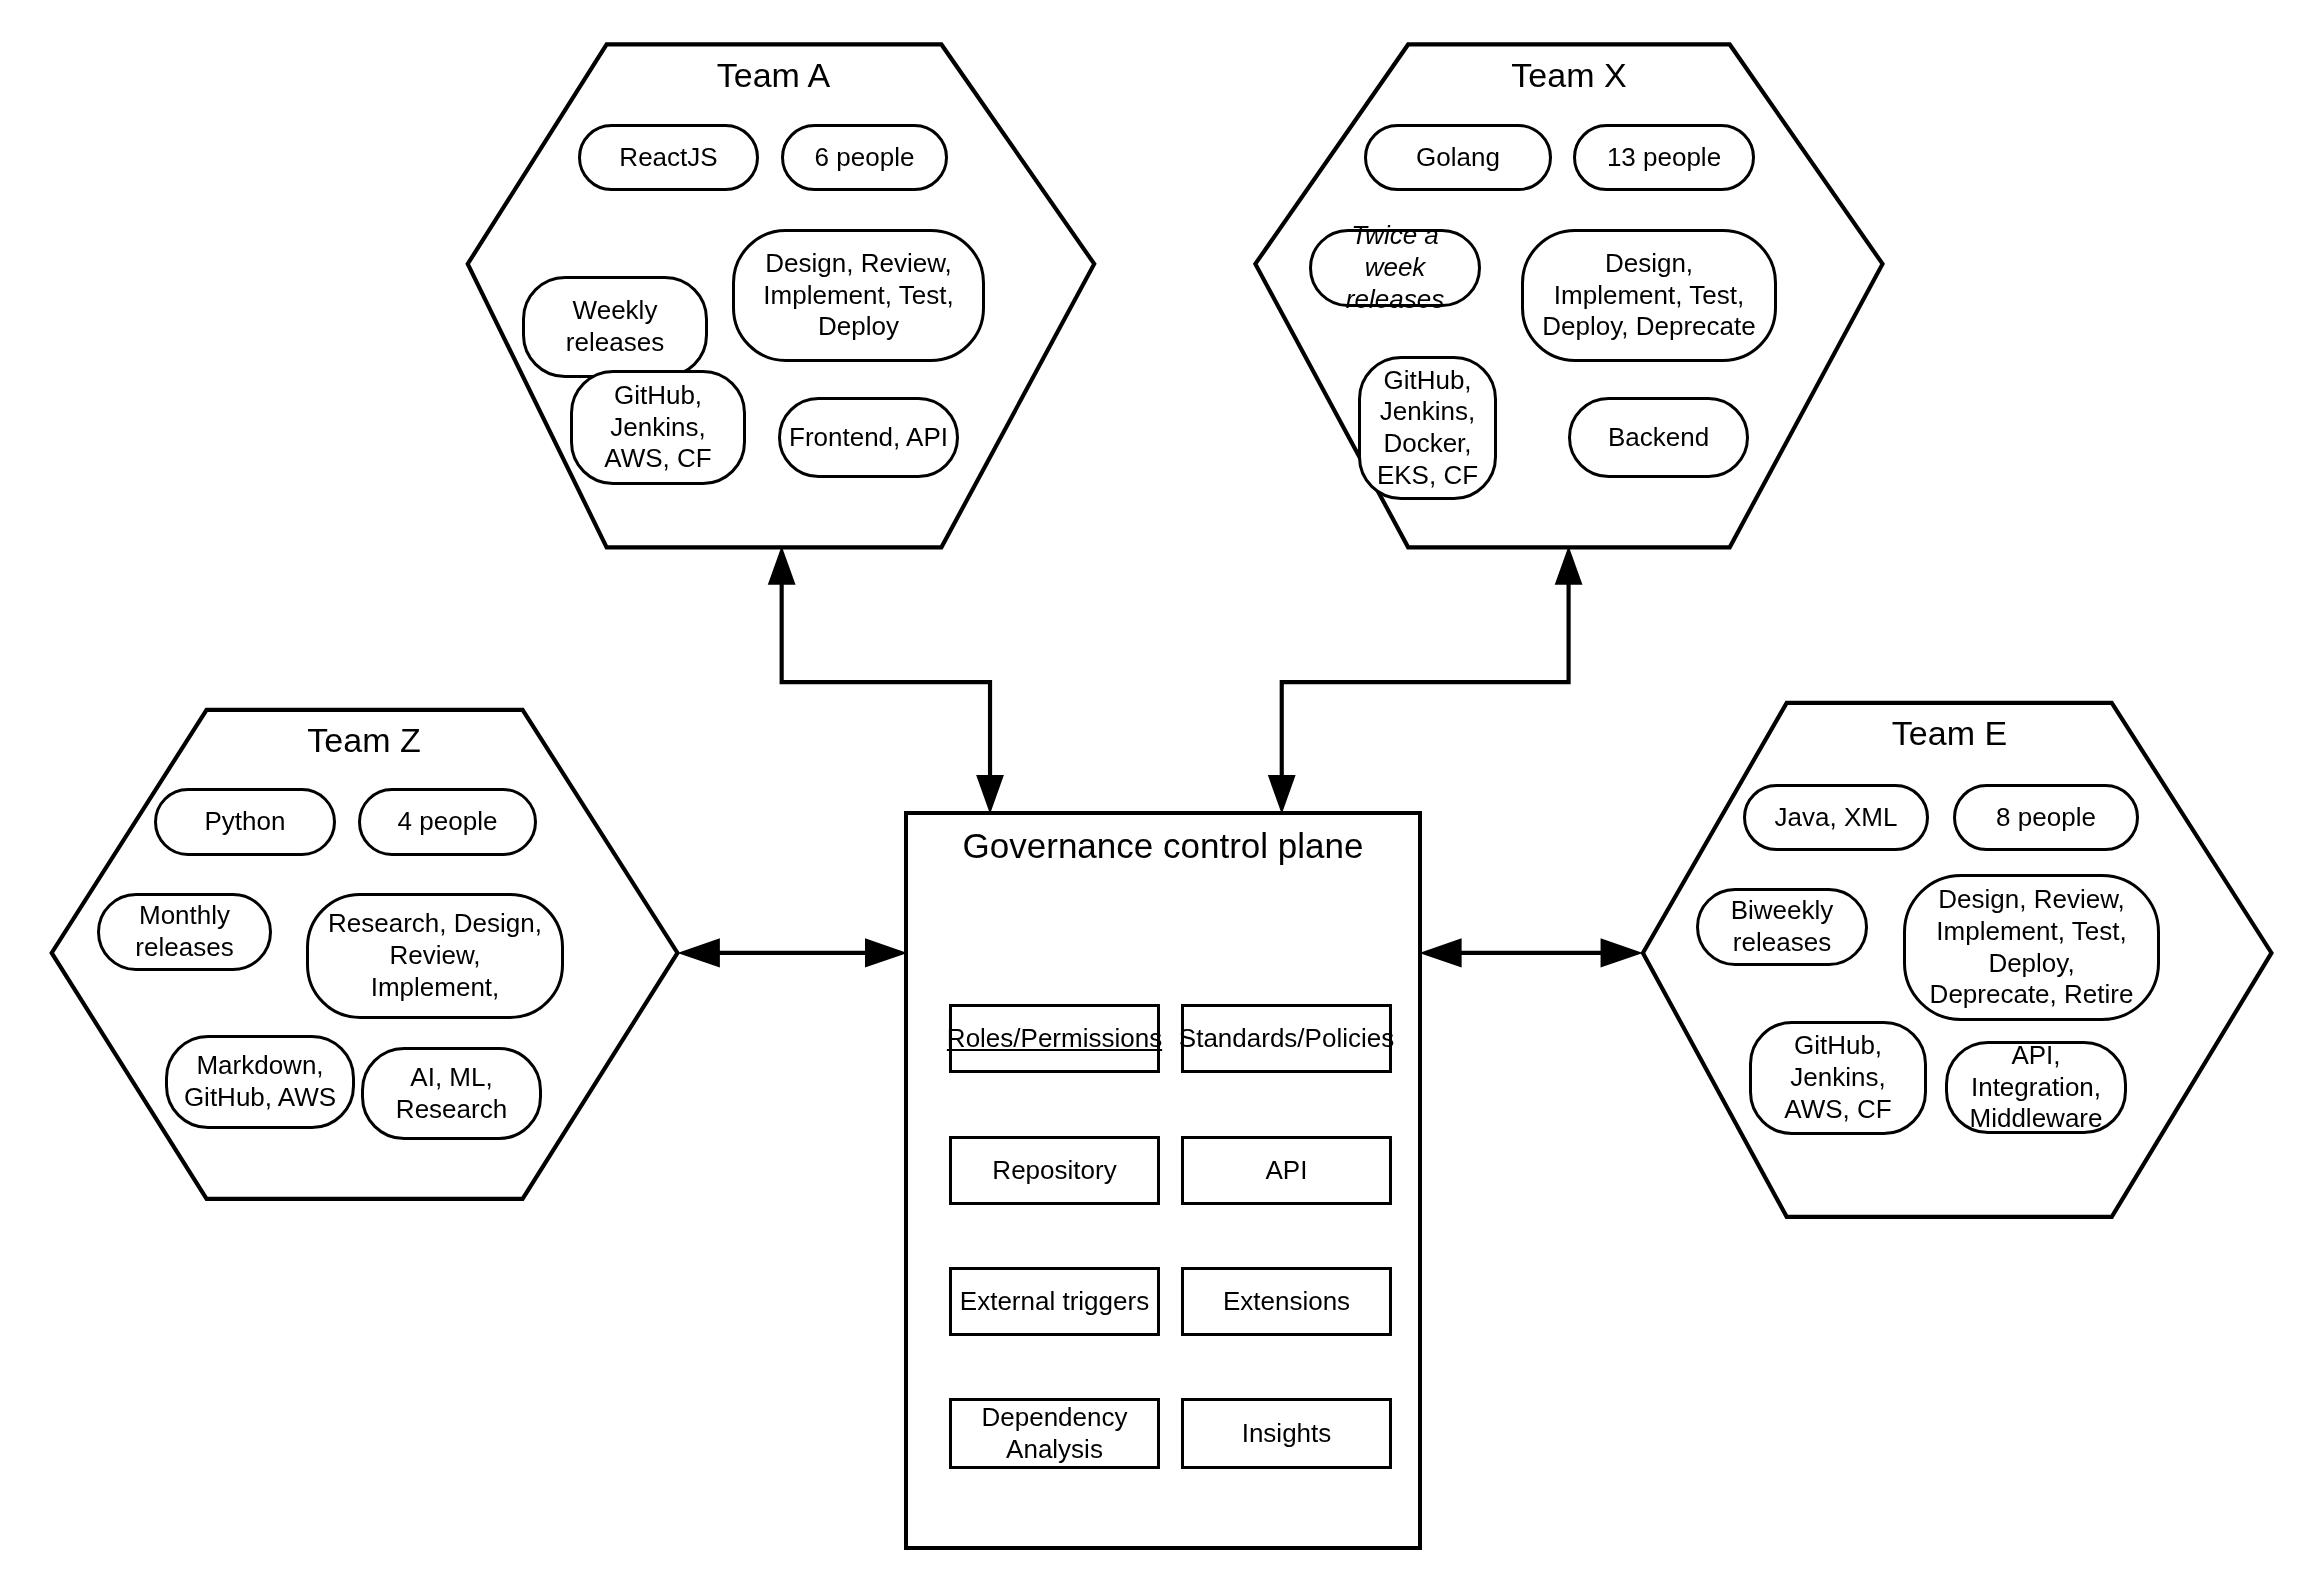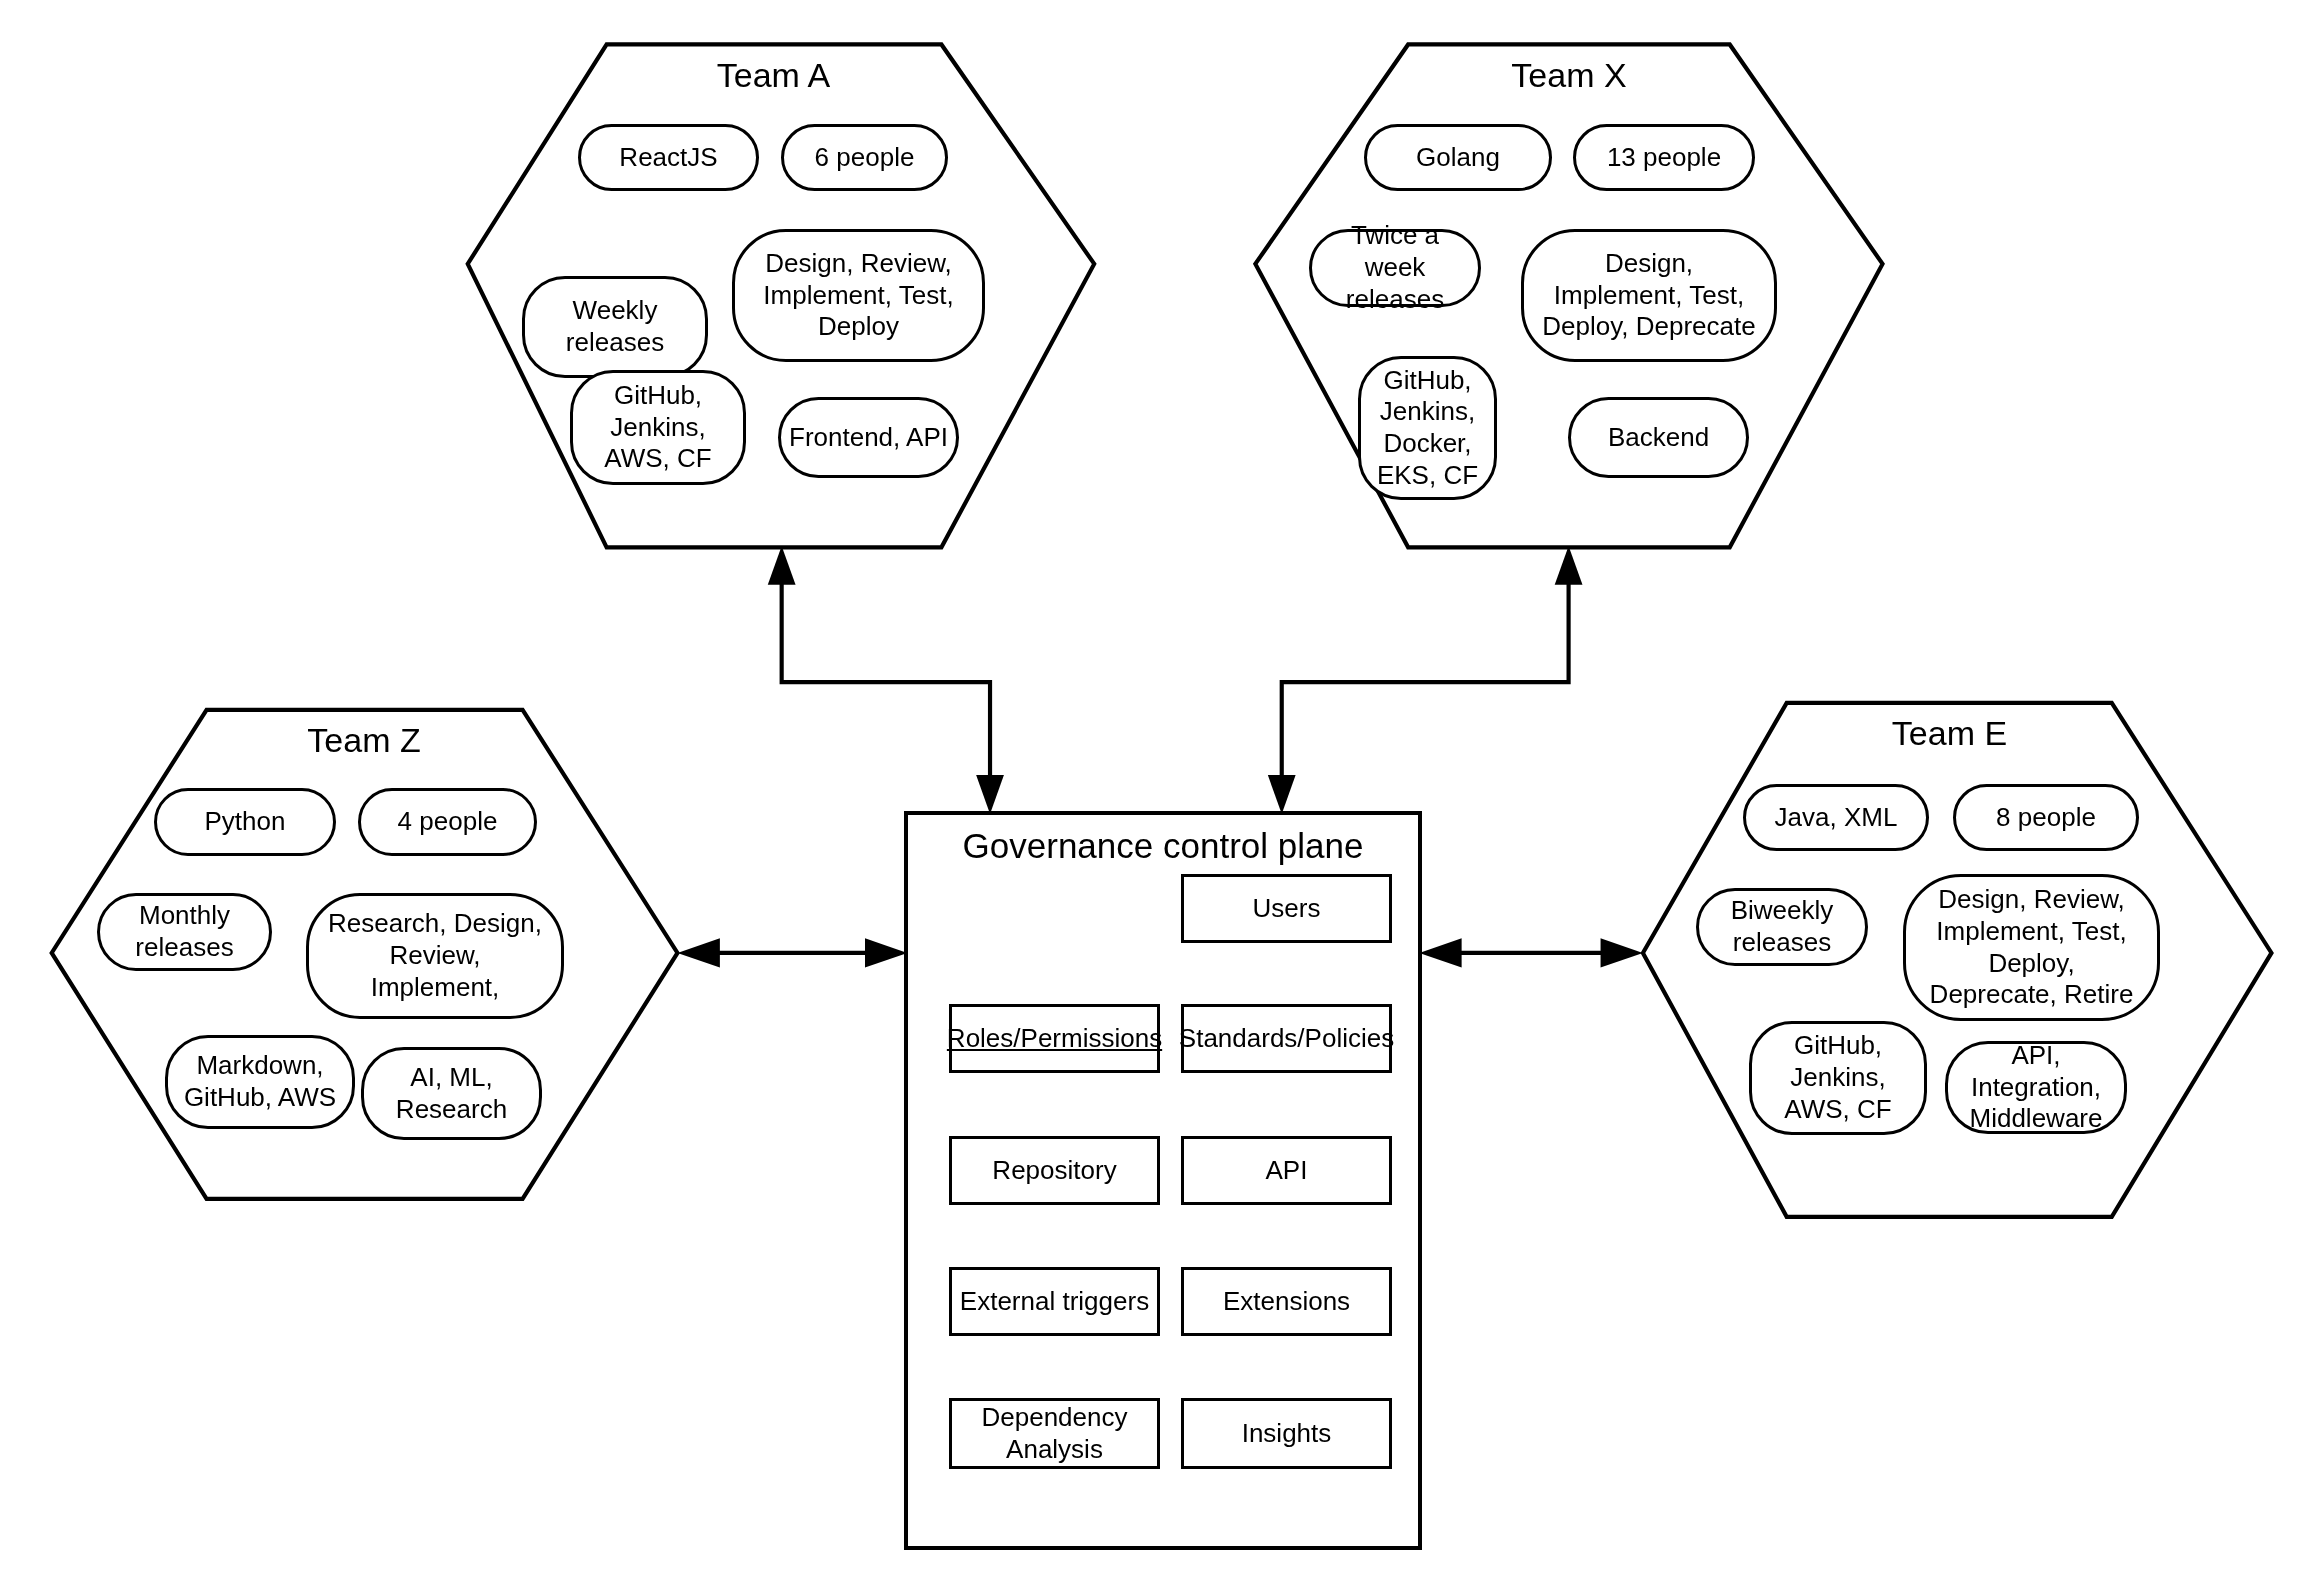--- a/index.html
+++ b/index.html
@@ -122,21 +122,21 @@
   <div class="node pill" style="left:781px; top:124px; width:167px; height:67px; font-size:26px;">6 people</div>
   <div class="node pill" style="left:522px; top:228px; width:186px; height:102px; font-size:26px; padding:0 15.3px;margin-top:48px;">Weekly releases</div>
   <div class="node pill" style="left:732px; top:229px; width:253px; height:133px; font-size:26px; padding:0 18px; border-radius:54px;">Design, Review, Implement, Test, Deploy</div>
   <div class="node pill" style="left:570px; top:370px; width:176px; height:115px; font-size:26px; padding:0 12.5px; border-radius:43px;">GitHub, Jenkins, AWS, CF</div>
   <div class="node pill" style="left:778px; top:397px; width:181px; height:81px; font-size:26px;">Frontend, API</div>
 
   <div class="hex-title" style="left:1408px; top:57px; width:322px; font-size:34px;">Team X</div>
 
   <div class="node pill" style="left:1364px; top:124px; width:188px; height:67px; font-size:26px;">Golang</div>
   <div class="node pill" style="left:1573px; top:124px; width:182px; height:67px; font-size:26px;">13 people</div>
-  <div class="node pill" style="left:1309px; top:229px; width:172px; height:78px; font-size:26px; padding:0 9.7px;">Twice a week releases</div>
+  <div class="node pill" style="left:1309px; top:229px; width:172px; height:78px; font-size:26px; padding:0 9.7px;font-style:italic;">Twice a week releases</div>
   <div class="node pill" style="left:1521px; top:229px; width:256px; height:133px; font-size:26px; padding:0 18px; border-radius:54px;">Design, Implement, Test, Deploy, Deprecate</div>
   <div class="node pill" style="left:1358px; top:356px; width:139px; height:144px; font-size:26px; padding:0 12.5px; border-radius:43px;">GitHub, Jenkins, Docker, EKS, CF</div>
   <div class="node pill" style="left:1568px; top:397px; width:181px; height:81px; font-size:26px;">Backend</div>
 
   <div class="hex-title" style="left:206px; top:722px; width:316px; font-size:34px;">Team Z</div>
 
   <div class="node pill" style="left:154px; top:788px; width:182px; height:68px; font-size:26px;">Python</div>
   <div class="node pill" style="left:358px; top:788px; width:179px; height:68px; font-size:26px;">4 people</div>
   <div class="node pill" style="left:97px; top:893px; width:175px; height:78px; font-size:26px; padding:0 12.5px;">Monthly releases</div>
   <div class="node pill" style="left:306px; top:893px; width:258px; height:126px; font-size:26px; padding:0 14px; border-radius:54px;">Research, Design, Review, Implement,</div>
@@ -149,21 +149,20 @@
   <div class="node pill" style="left:1953px; top:784px; width:186px; height:67px; font-size:26px;">8 people</div>
   <div class="node pill" style="left:1696px; top:888px; width:172px; height:78px; font-size:26px; padding:0 9.7px;">Biweekly releases</div>
   <div class="node pill" style="left:1903px; top:874px; width:257px; height:147px; font-size:26px; padding:0 18px; border-radius:58px;">Design, Review, Implement, Test, Deploy, Deprecate, Retire</div>
   <div class="node pill" style="left:1749px; top:1021px; width:178px; height:114px; font-size:26px; padding:0 12.5px;">GitHub, Jenkins, AWS, CF</div>
   <div class="node pill" style="left:1945px; top:1041px; width:182px; height:93px; font-size:26px; padding:0 9.7px;">API, Integration, Middleware</div>
 
   <div class="plane-frame" style="left:904px; top:811px; width:518px; height:739px;"></div>
 
   <div class="plane-title" style="left:904px; top:827px; width:518px; font-size:35px;">Governance control plane</div>
 
-  <div class="node rectbox" style="left:1181px; top:874px; width:211px; height:69px; font-size:26px;">Users</div>
 
   <div class="node rectbox" style="left:949px; top:1004px; width:211px; height:69px; font-size:26px;text-decoration:underline;">Roles/Permissions</div>
   <div class="node rectbox" style="left:1181px; top:1004px; width:211px; height:69px; font-size:26px;">Standards/Policies</div>
 
   <div class="node rectbox" style="left:949px; top:1136px; width:211px; height:69px; font-size:26px;">Repository</div>
   <div class="node rectbox" style="left:1181px; top:1136px; width:211px; height:69px; font-size:26px;">API</div>
 
   <div class="node rectbox" style="left:949px; top:1267px; width:211px; height:69px; font-size:26px;">External triggers</div>
   <div class="node rectbox" style="left:1181px; top:1267px; width:211px; height:69px; font-size:26px;">Extensions</div>
 

